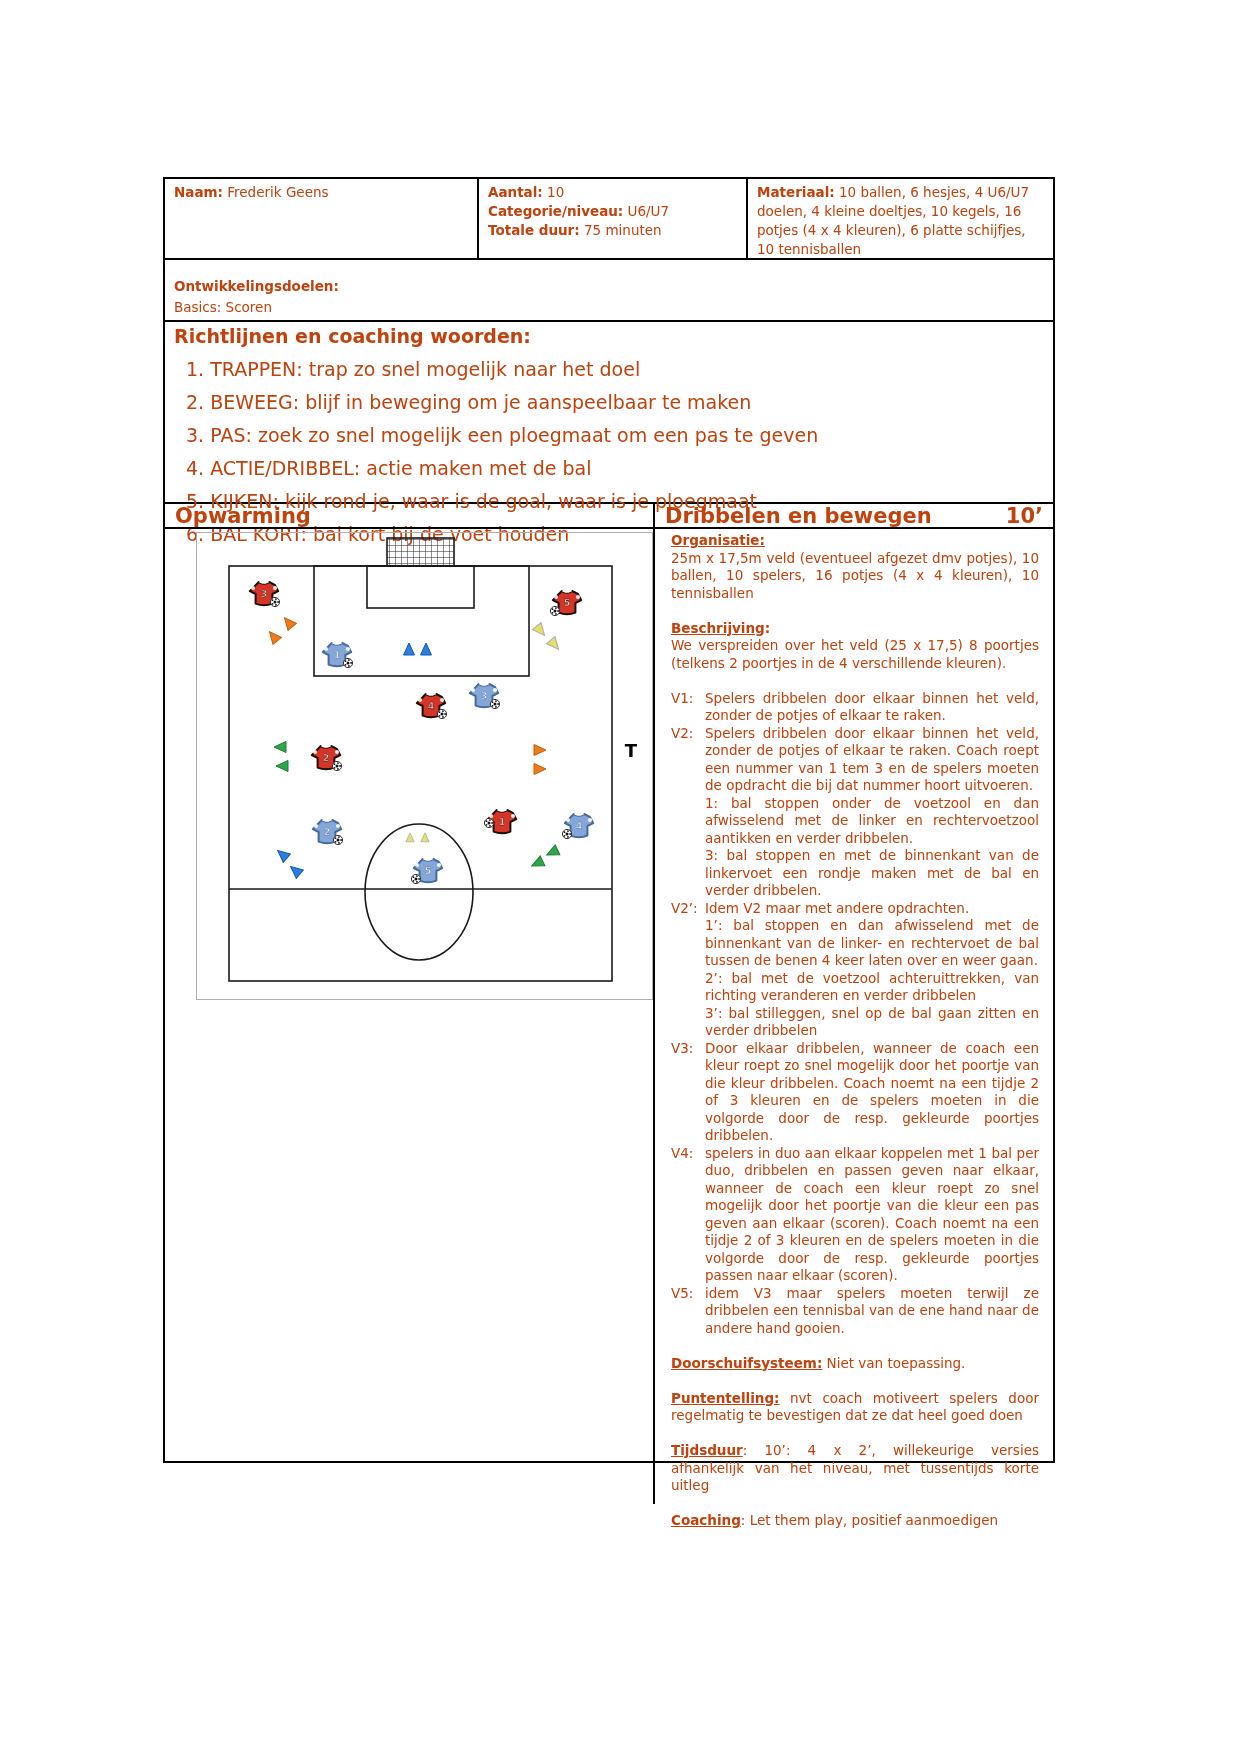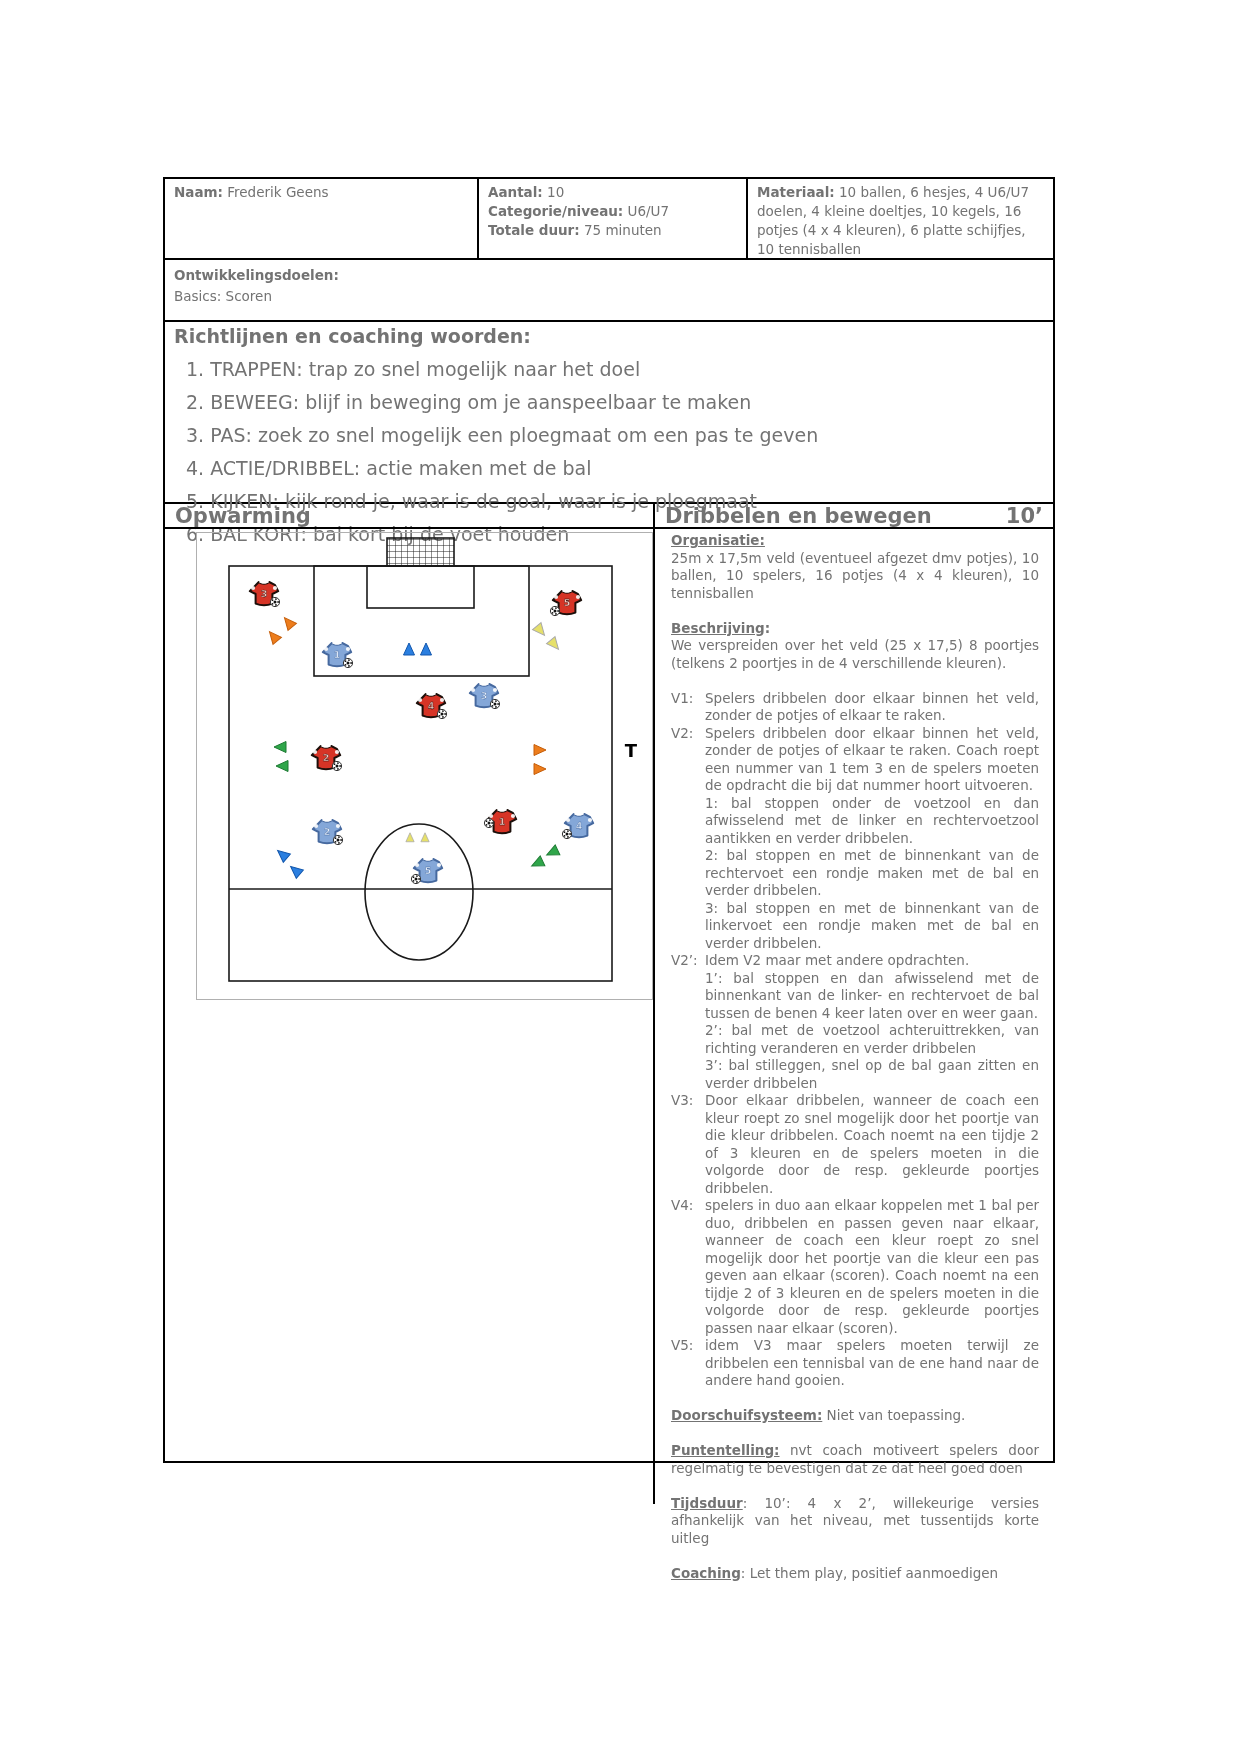--- a/index.html
+++ b/index.html
@@ -1,22 +1,22 @@
 <!DOCTYPE html>
 <html><head>
 <meta charset="utf-8">
 <style>
   html,body{margin:0;padding:0;background:#fff}
-  .page{position:relative;width:1238px;height:1755px;background:#fff;color:#737373;
+  .page{position:relative;width:1238px;height:1755px;background:#fff;color:#c2410c;
         font-family:"DejaVu Sans","Liberation Sans",sans-serif;}
   .sheet{position:absolute;left:163px;top:177px;width:892px;height:1286px;
          border:2px solid #000;box-sizing:border-box}
   .row{display:flex;box-sizing:border-box;border-bottom:2px solid #000}
   .r1{height:81px}
-  .r2{height:62px;display:block;padding:5px 9px;font-size:13.5px;line-height:21px}
+  .r2{height:62px;display:block;padding:16px 9px;font-size:13.5px;line-height:21px}
   .r3{height:182px;display:block;padding:4px 9px;font-size:19px;line-height:21px}
   .r4{height:1000px;border-bottom:none}
   .cell{box-sizing:border-box;padding:4px 9px;font-size:13.5px;line-height:19px}
   .c1{width:314px;border-right:2px solid #000}
   .c2{width:269px;border-right:2px solid #000}
   .c3{flex:1}
   .b{font-weight:bold}
   .lbl{font-weight:bold;text-decoration:underline}
   .colL{width:490px;border-right:2px solid #000;position:relative;box-sizing:border-box}
   .colR{flex:1;box-sizing:border-box}
@@ -297,21 +297,20 @@
                 <span class="var-label">V1:</span>
                 <div class="var-body">
                   <p>Spelers dribbelen door elkaar binnen het veld, zonder de potjes of elkaar te raken.</p>
                 </div>
               </div>
               <div class="var-item">
                 <span class="var-label">V2:</span>
                 <div class="var-body">
                   <p>Spelers dribbelen door elkaar binnen het veld, zonder de potjes of elkaar te raken. Coach roept een nummer van 1 tem 3 en de spelers moeten de opdracht die bij dat nummer hoort uitvoeren.</p>
                   <p>1: bal stoppen onder de voetzool en dan afwisselend met de linker en rechtervoetzool aantikken en verder dribbelen.</p>
-                  <p>2: bal stoppen en met de binnenkant van de rechtervoet een rondje maken met de bal en verder dribbelen.</p>
                   <p>3: bal stoppen en met de binnenkant van de linkervoet een rondje maken met de bal en verder dribbelen.</p>
                 </div>
               </div>
               <div class="var-item">
                 <span class="var-label">V2’:</span>
                 <div class="var-body">
                   <p>Idem V2 maar met andere opdrachten.</p>
                   <p>1’: bal stoppen en dan afwisselend met de binnenkant van de linker- en rechtervoet de bal tussen de benen 4 keer laten over en weer gaan.</p>
                   <p>2’: bal met de voetzool achteruittrekken, van richting veranderen en verder dribbelen</p>
                   <p>3’: bal stilleggen, snel op de bal gaan zitten en verder dribbelen</p>

